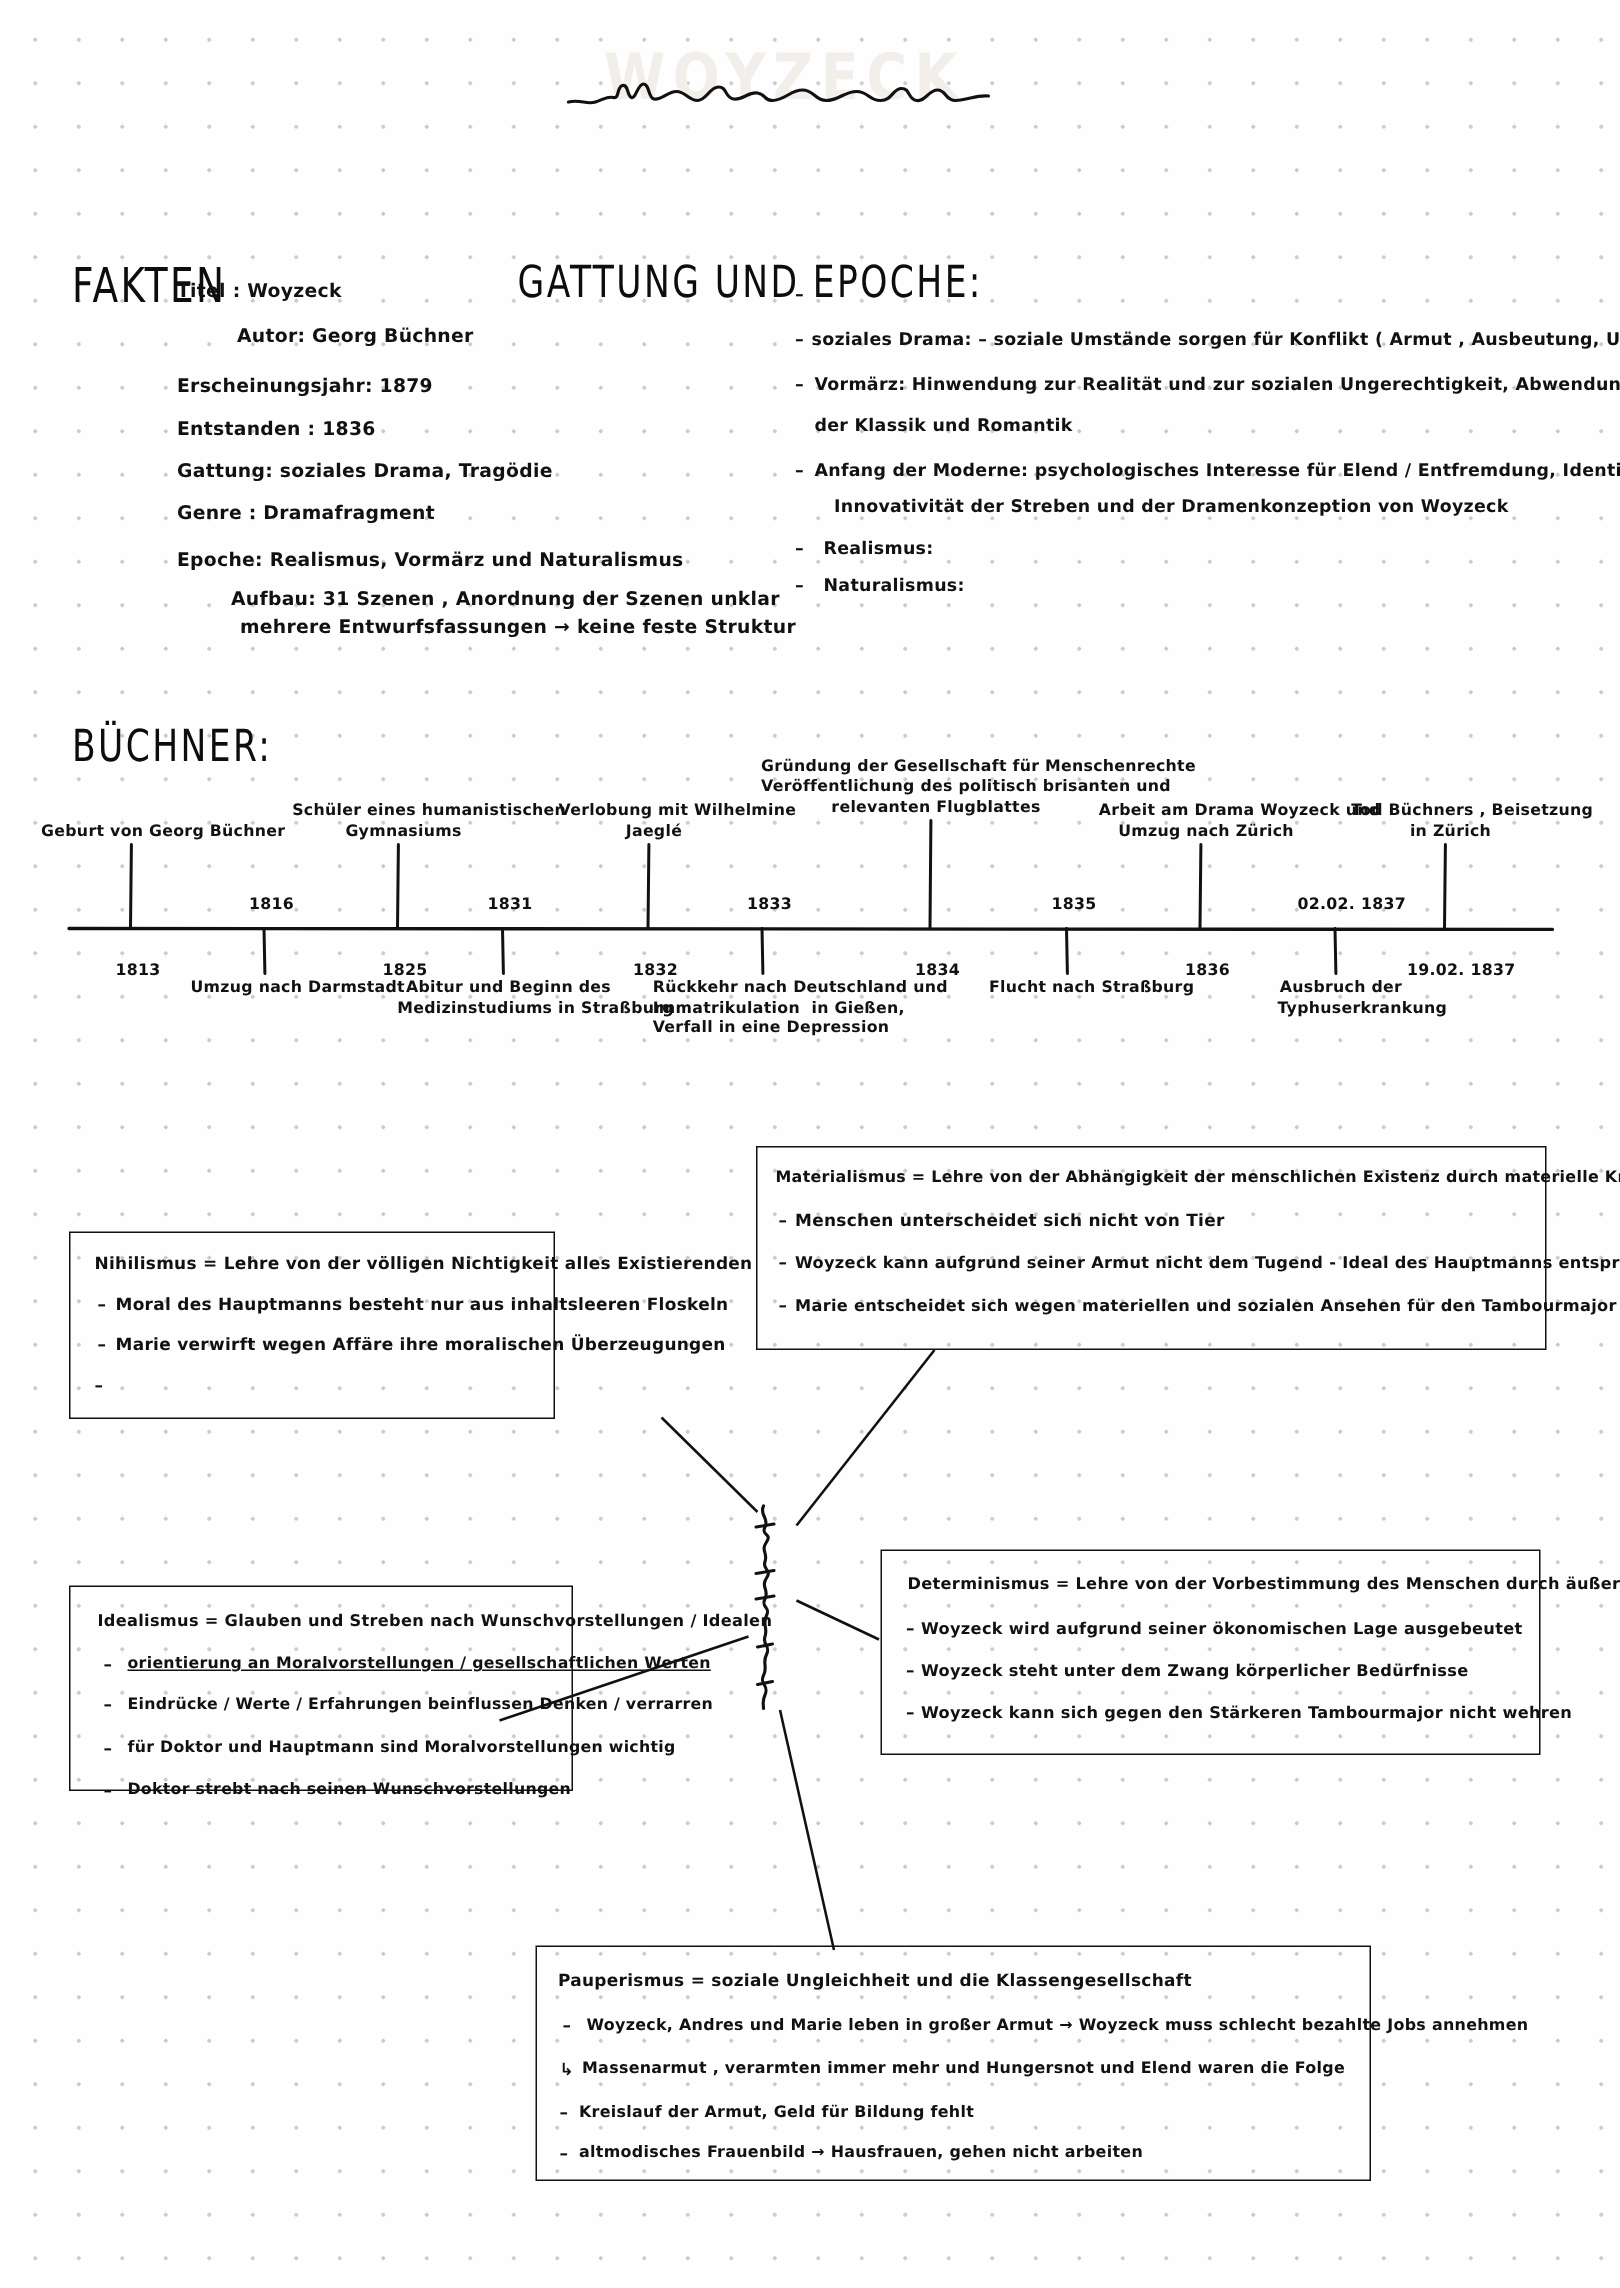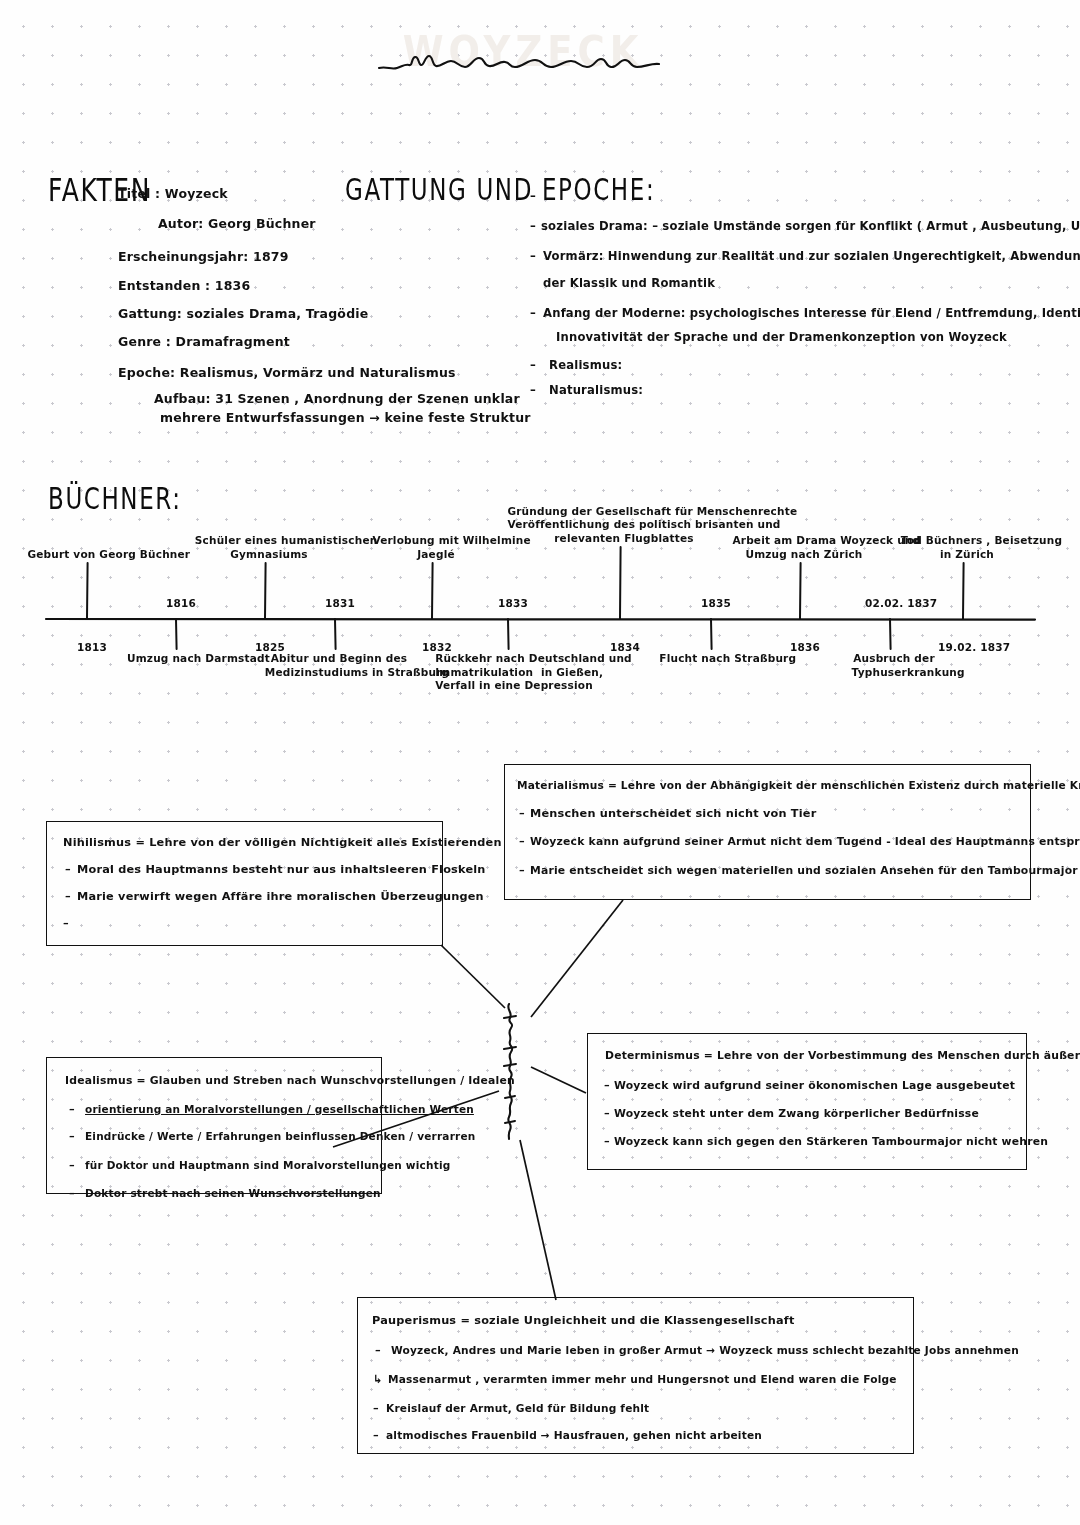--- a/index.html
+++ b/index.html
@@ -122,21 +122,21 @@
 
   <div class="hand ge" style="left:530px;top:219px;">–</div>
   <div class="hand ge" style="left:541px;top:219px;">soziales Drama:  – soziale  Umstände sorgen für  Konflikt ( Armut , Ausbeutung,  Unterdrückung )</div>
 
   <div class="hand ge" style="left:530px;top:249px;">–</div>
   <div class="hand ge" style="left:543px;top:249px;">Vormärz:  Hinwendung  zur Realität und zur sozialen  Ungerechtigkeit, Abwendung  vom Idealismus</div>
   <div class="hand ge" style="left:543px;top:276px;">der Klassik  und  Romantik</div>
 
   <div class="hand ge" style="left:530px;top:306px;">–</div>
   <div class="hand ge" style="left:543px;top:306px;">Anfang  der Moderne: psychologisches Interesse  für Elend / Entfremdung, Identitätskrisen,</div>
-  <div class="hand ge" style="left:556px;top:330px;">Innovativität  der Sprache  und der  Dramenkonzeption von Woyzeck</div>
+  <div class="hand ge" style="left:556px;top:330px;">Innovativität  der Streben  und der  Dramenkonzeption von Woyzeck</div>
 
   <div class="hand ge" style="left:530px;top:358px;">–</div>
   <div class="hand ge" style="left:549px;top:358px;">Realismus:</div>
 
   <div class="hand ge" style="left:530px;top:383px;">–</div>
   <div class="hand ge" style="left:549px;top:383px;">Naturalismus:</div>
 </div>
 
 <div id="timeline">
   <svg width="1080" height="200">
@@ -217,21 +217,21 @@
          C506,1123 513,1123 510,1130
          C508,1134 509,1136 509,1139"></path>
     <path class="ink" stroke-width="2.0" stroke-linecap="round" d="M504,1018 L516,1016"></path>
     <path class="ink" stroke-width="2.0" stroke-linecap="round" d="M504,1049 L516,1047"></path>
     <path class="ink" stroke-width="2.0" stroke-linecap="round" d="M504,1066 L516,1064"></path>
     <path class="ink" stroke-width="2.0" stroke-linecap="round" d="M505,1098 L515,1096"></path>
     <path class="ink" stroke-width="2.0" stroke-linecap="round" d="M505,1123 L515,1121"></path>
   </g>
 </svg>
 
-<div class="cbox" style="left:46px;top:821px;width:397px;height:125px;">
+<div class="cbox" style="left:46px;top:821px;width:324px;height:125px;">
   <div class="hand ttl" style="left:16px;top:14px;">Nihilismus = Lehre von der völligen Nichtigkeit alles Existierenden</div>
   <div class="hand li" style="left:18px;top:41px;">–</div>
   <div class="hand li" style="left:30px;top:41px;">Moral des Hauptmanns besteht nur aus inhaltsleeren Floskeln</div>
   <div class="hand li" style="left:18px;top:68px;">–</div>
   <div class="hand li" style="left:30px;top:68px;">Marie verwirft wegen Affäre ihre moralischen Überzeugungen</div>
   <div class="hand li" style="left:16px;top:95px;">–</div>
 </div>
 
 <div class="cbox" style="left:504px;top:764px;width:527px;height:136px;">
   <div class="hand ttl" style="left:12px;top:14px;font-size:10.6px;">Materialismus = Lehre von der Abhängigkeit der menschlichen Existenz durch materielle  Kräfte und Faktoren</div>

